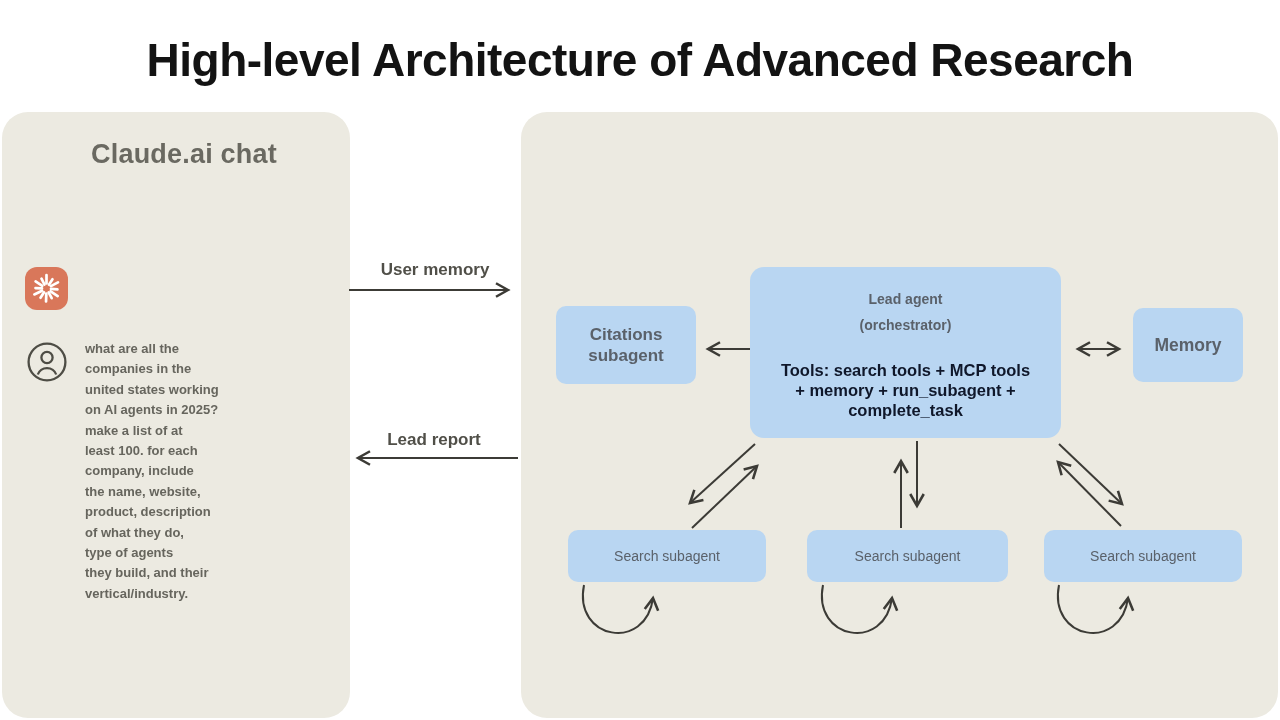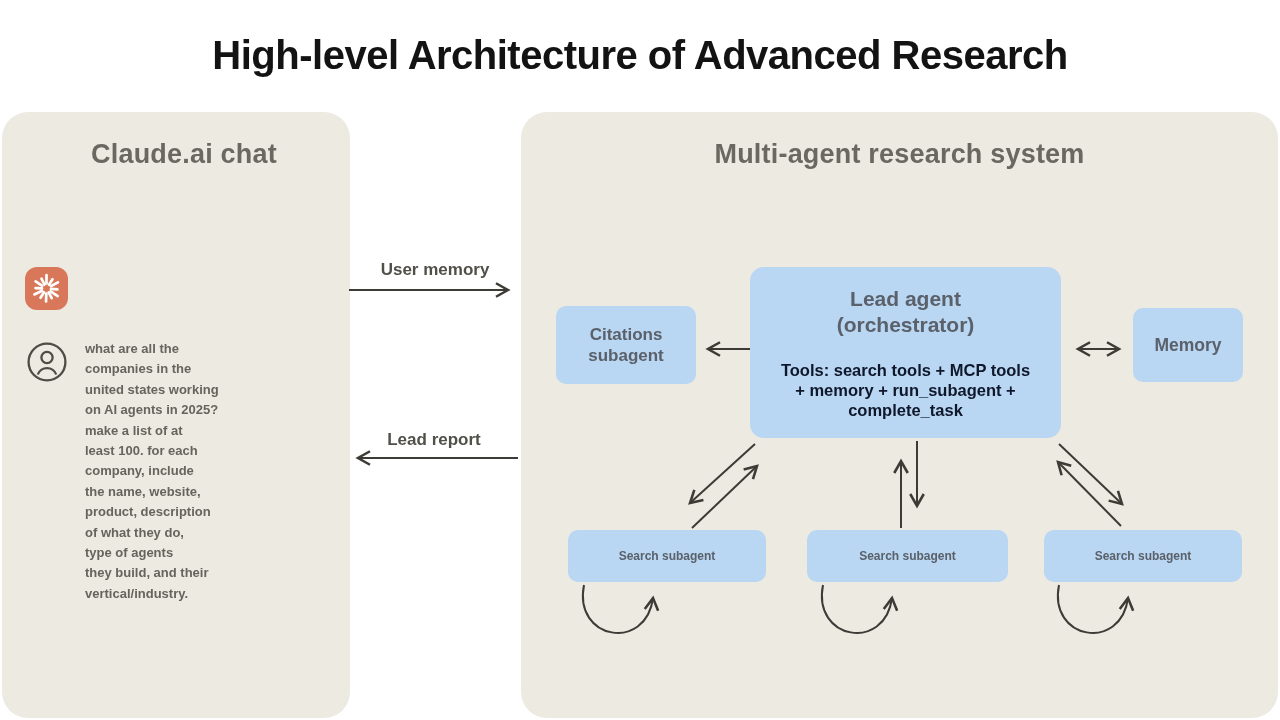--- a/index.html
+++ b/index.html
@@ -2,21 +2,21 @@
 <html><head>
 <meta charset="utf-8">
 <style>
   html,body{margin:0;padding:0;background:#ffffff;}
   .canvas{
     position:relative;width:1280px;height:720px;overflow:hidden;background:#ffffff;
     font-family:"Liberation Sans","DejaVu Sans",sans-serif;
   }
   .page-title{
     position:absolute;left:0;top:33px;width:1280px;margin:0;
-    text-align:center;font-size:40px;font-weight:700;letter-spacing:-0.5px;color:#131313;
+    text-align:center;font-size:46px;font-weight:700;letter-spacing:-0.5px;color:#131313;
   }
   .panel{
     position:absolute;top:112px;height:606px;background:#ECEAE1;border-radius:26px;
   }
   .panel-left{left:2px;width:348px;}
   .panel-right{left:521px;width:757px;}
   .panel-header{
     position:absolute;top:139px;font-size:27px;font-weight:600;color:#6A6961;
     text-align:center;letter-spacing:0.2px;
   }
@@ -40,28 +40,28 @@
     font-size:17px;font-weight:600;color:#504F48;white-space:nowrap;
   }
   .flow-label.user-request{left:435px;top:260px;}
   .flow-label.final-report{left:434px;top:430px;}
   .box{
     position:absolute;background:#B9D6F2;color:#5A616A;
     display:flex;flex-direction:column;align-items:center;justify-content:center;
     text-align:center;
   }
   .box-lead{left:750px;top:267px;width:311px;height:171px;border-radius:14px;gap:22px;}
-  .lead-title{font-size:21px;line-height:26px;font-weight:600;color:#5A616A;}
+  .lead-title{font-size:14px;line-height:26px;font-weight:600;color:#5A616A;}
   .lead-tools{font-size:16.5px;line-height:20px;font-weight:600;color:#0f172a;white-space:pre-line;}
   .box-citations{left:556px;top:306px;width:140px;height:78px;border-radius:10px;
     font-size:17px;line-height:21px;font-weight:600;white-space:pre-line;}
   .box-memory{left:1133px;top:308px;width:110px;height:74px;border-radius:10px;
     font-size:17.5px;font-weight:600;}
   .box-search{top:530px;width:198px;height:52px;border-radius:10px;
-    font-size:12px;font-weight:700;}
+    font-size:14px;font-weight:400;}
   .box-search.s1{left:568px;}
   .box-search.s2{left:807px;width:201px;}
   .box-search.s3{left:1044px;}
   .arrow-layer{position:absolute;left:0;top:0;pointer-events:none;}
 </style>
 </head>
 <body>
 
 <div class="canvas">
 
@@ -107,21 +107,20 @@
 product, description
 of what they do,
 type of agents
 they build, and their
 vertical/industry.</div>
 
   <div class="flow-label user-request">User memory</div>
   <div class="flow-label final-report">Lead report</div>
 
   <section class="panel panel-right"></section>
-  <div class="panel-header right">Multi-agent research system</div>
 
   <div class="box box-lead">
     <div class="lead-title" style="white-space:pre-line;">Lead agent
 (orchestrator)</div>
     <div class="lead-tools">Tools: search tools + MCP tools
 + memory + run_subagent +
 complete_task</div>
   </div>
 
   <div class="box box-memory">Memory</div>

